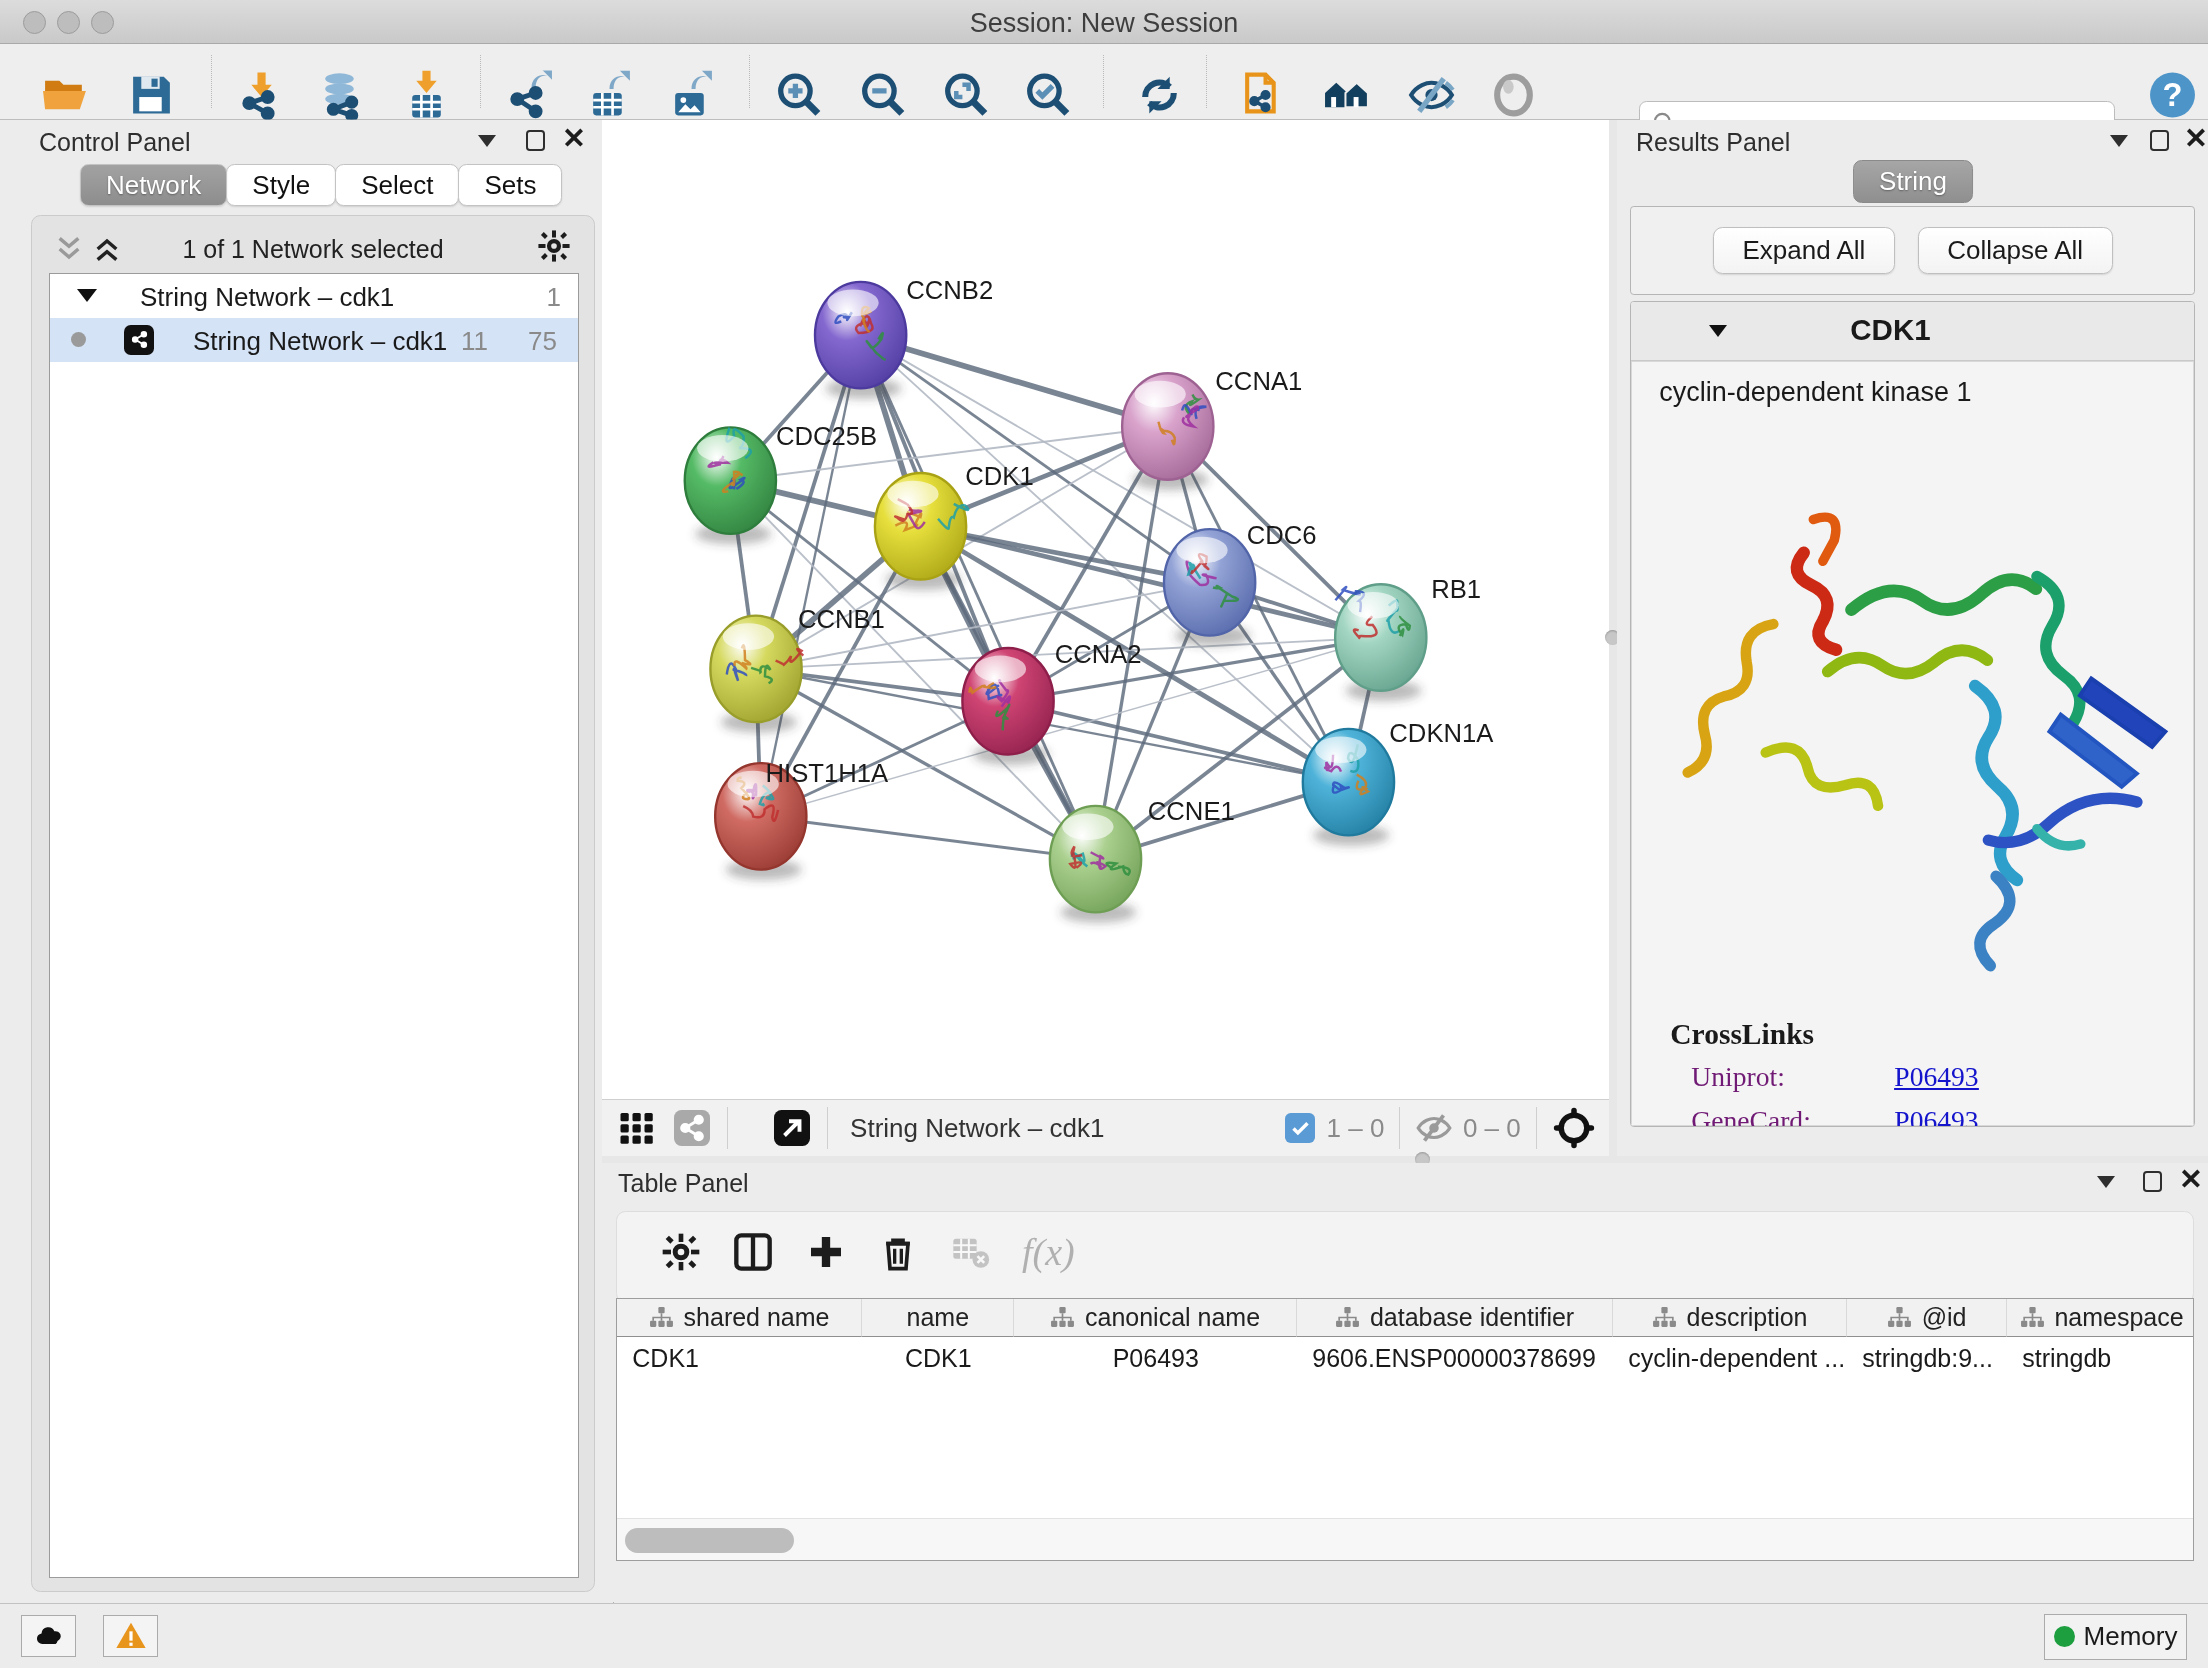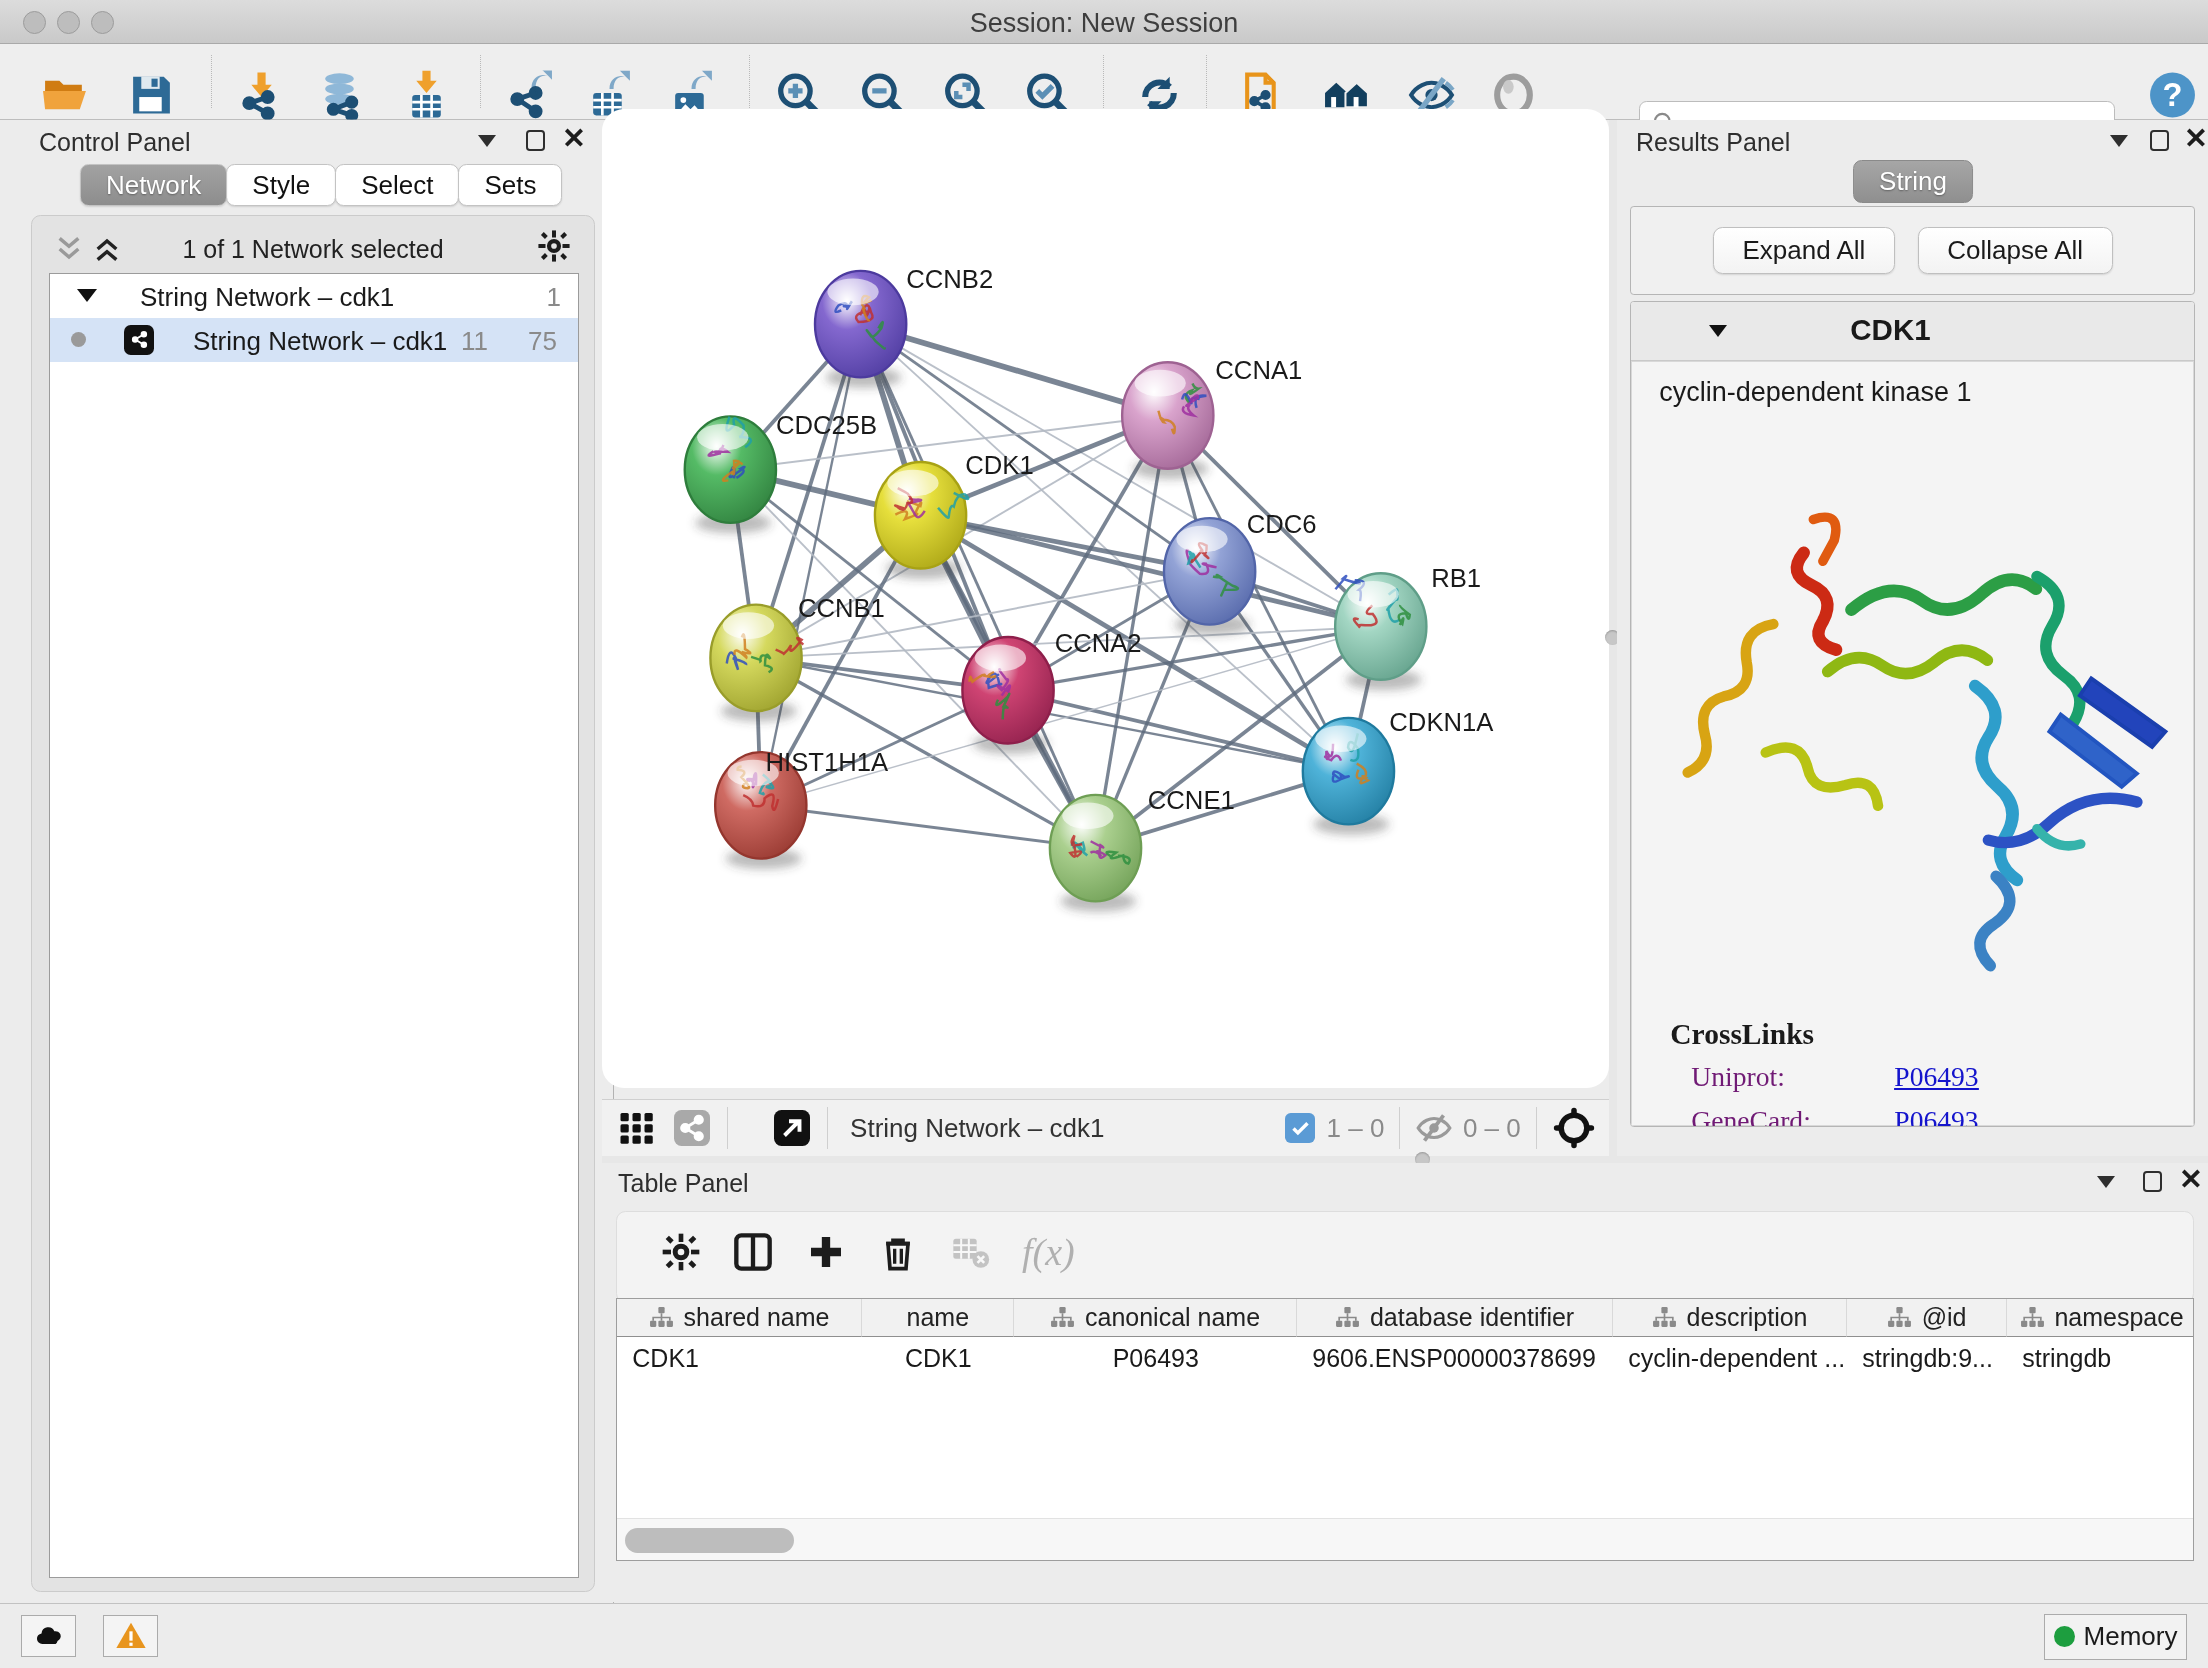--- a/index.html
+++ b/index.html
@@ -70,22 +70,22 @@
     border-left:10.5px solid transparent; border-right:10.5px solid transparent;
     border-top:13.3px solid #111; }
   .row-dot { position:absolute; left:21px; top:14.3px; width:15px; height:15px;
     border-radius:50%; background:#9a9a9a; }
   .share-badge { position:absolute; left:74px; top:6.7px; width:30px; height:30px;
     background:#111; border-radius:6.7px; display:flex; align-items:center; justify-content:center; }
   .share-badge svg{ width:21px; height:21px; }
   .tr-label { position:absolute; top:7.6px; }
   .tr-count { position:absolute; top:7.6px; color:#8a8a8a; }
   
-  .net-canvas { position:absolute; left:602px; top:109px; width:1007px; height:979px;
-    background:#ffffff;border-radius:22px; }
+  .net-canvas { position:absolute; left:602px; top:120px; width:1007px; height:979px;
+    background:#ffffff; }
   .net-toolbar { position:absolute; left:602px; top:1099px; width:1007px; height:57px;
     background:#f1f1f1; border-top:1px solid #cfcfcf;
     display:flex; align-items:center; font-size:26px; color:#333; }
   .nt-sep { width:0; height:42px; border-left:1px solid #cfcfcf; margin:0 15px; }
   .nt-icon { width:40px; height:40px; margin-left:15px; display:flex; align-items:center; justify-content:center;}
   .nt-icon svg{ width:36px; height:36px; }
   .nt-name { margin-left:7.6px; flex:0 0 auto; }
   .nt-right { margin-left:auto; display:flex; align-items:center; color:#8a8a8a; }
   .nt-check { width:30px; height:30px; background:#5b9bd5; border-radius:5.7px;
     display:flex; align-items:center; justify-content:center; margin-right:11.4px; }

